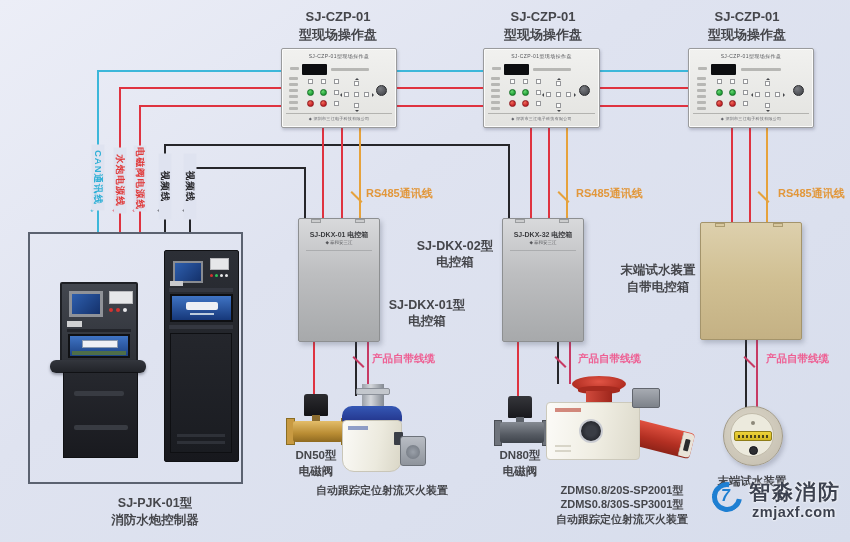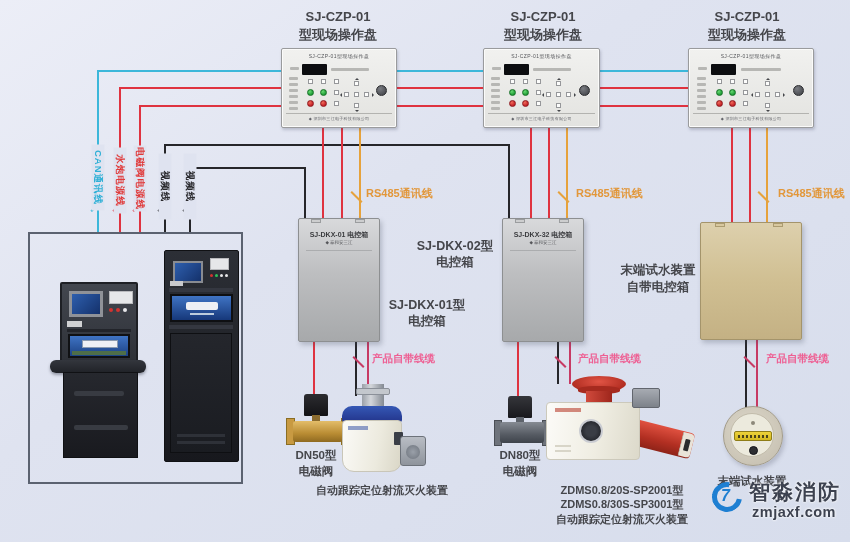--- a/index.html
+++ b/index.html
@@ -282,20 +282,24 @@
     <i class="abs" style="left:5px;top:43px;width:63px;height:28px;background:linear-gradient(#3f74c4,#16387a);border:2px solid #0e0f12;box-sizing:border-box">
       <i class="abs" style="left:14px;top:6px;width:32px;height:8px;background:#eef0f5;border-radius:2px"></i>
       <i class="abs" style="left:18px;top:17px;width:24px;height:2px;background:#bcd"></i>
     </i>
     <i class="abs" style="left:4px;top:74px;width:64px;height:4px;background:#343740"></i>
     <i class="abs" style="left:5px;top:82px;width:62px;height:120px;background:linear-gradient(#24262c,#1a1c21);border:1px solid #0e0f12;box-sizing:border-box">
       <i class="abs" style="left:6px;top:100px;width:48px;height:3px;background:#2e3138"></i>
       <i class="abs" style="left:6px;top:107px;width:48px;height:3px;background:#2e3138"></i>
     </i>
   </div>
+  <div class="lbl" style="left:95px;top:495px;width:120px;font-size:12.5px;line-height:1.35">
+    <div>SJ-PJK-01型</div>
+    <div>消防水炮控制器</div>
+  </div>
 
   <div class="abs z3" style="left:286px;top:394px;width:64px;height:54px">
     <i class="abs" style="left:18px;top:0;width:24px;height:22px;background:linear-gradient(#2c2c30,#131316);border-radius:3px 3px 1px 1px"></i>
     <i class="abs" style="left:26px;top:21px;width:8px;height:6px;background:#8a6b2f"></i>
     <i class="abs" style="left:0;top:24px;width:9px;height:27px;background:#c89a42;border:1px solid #8a6d22;box-sizing:border-box"></i>
     <i class="abs" style="left:55px;top:24px;width:9px;height:27px;background:#c89a42;border:1px solid #8a6d22;box-sizing:border-box"></i>
     <i class="abs" style="left:7px;top:27px;width:50px;height:21px;background:linear-gradient(180deg,#e3bd6a,#b98c33 60%,#8f6a21);border-radius:3px"></i>
   </div>
 
   <div class="abs z3" style="left:342px;top:382px;width:84px;height:92px">

